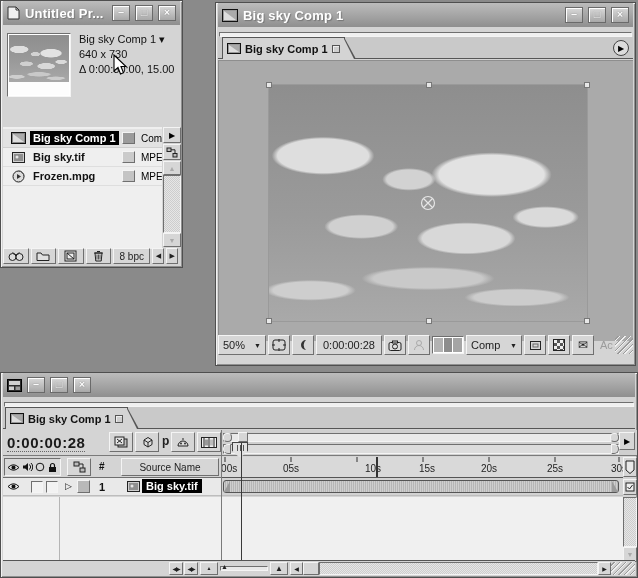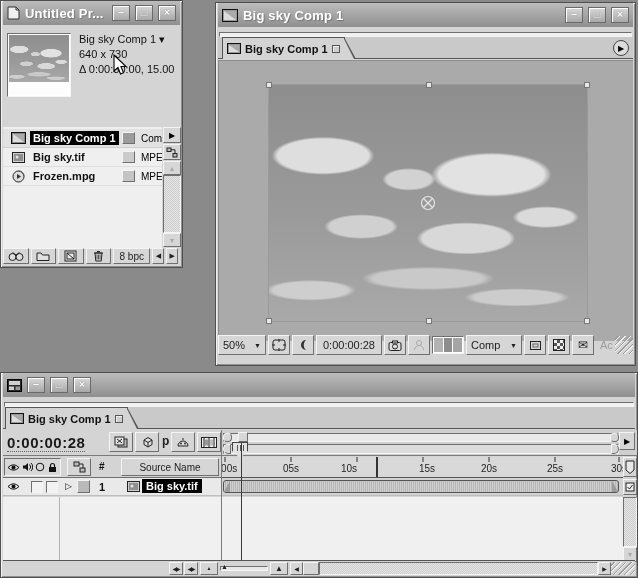--- a/index.html
+++ b/index.html
@@ -424,21 +424,21 @@
     <div style="position:absolute;left:220px;top:84px;width:402px;height:21px;background:#d9d9d9;border-bottom:1px solid #555;overflow:hidden;">
       <span class="tick" style="left:4px;"></span>
       <span class="tick" style="left:70px;"></span>
       <span class="tick" style="left:136px;"></span>
       <span class="tick" style="left:202px;"></span>
       <span class="tick" style="left:268px;"></span>
       <span class="tick" style="left:334px;"></span>
       <span class="tick" style="left:398px;"></span>
       <span class="ticklabel" style="left:4px;">0:00s</span>
       <span class="ticklabel" style="left:70px;">05s</span>
-      <span class="ticklabel" style="left:128px;">10s</span>
+      <span class="ticklabel" style="left:152px;">10s</span>
       <span class="ticklabel" style="left:206px;">15s</span>
       <span class="ticklabel" style="left:268px;">20s</span>
       <span class="ticklabel" style="left:334px;">25s</span>
       <span class="ticklabel" style="left:398px;">30s</span>
       <span style="position:absolute;left:155px;top:0;width:2px;height:21px;background:#333;"></span>
     </div>
     <span class="tbtn icon" style="position:absolute;left:622px;top:84px;width:14px;height:20px;">
       <svg width="10" height="14" viewBox="0 0 10 14">
           <path d="M1 1 h8 v9 l-4 3.5 L1 10 z" fill="#e8e8e8" stroke="#222"></path>
         </svg>

